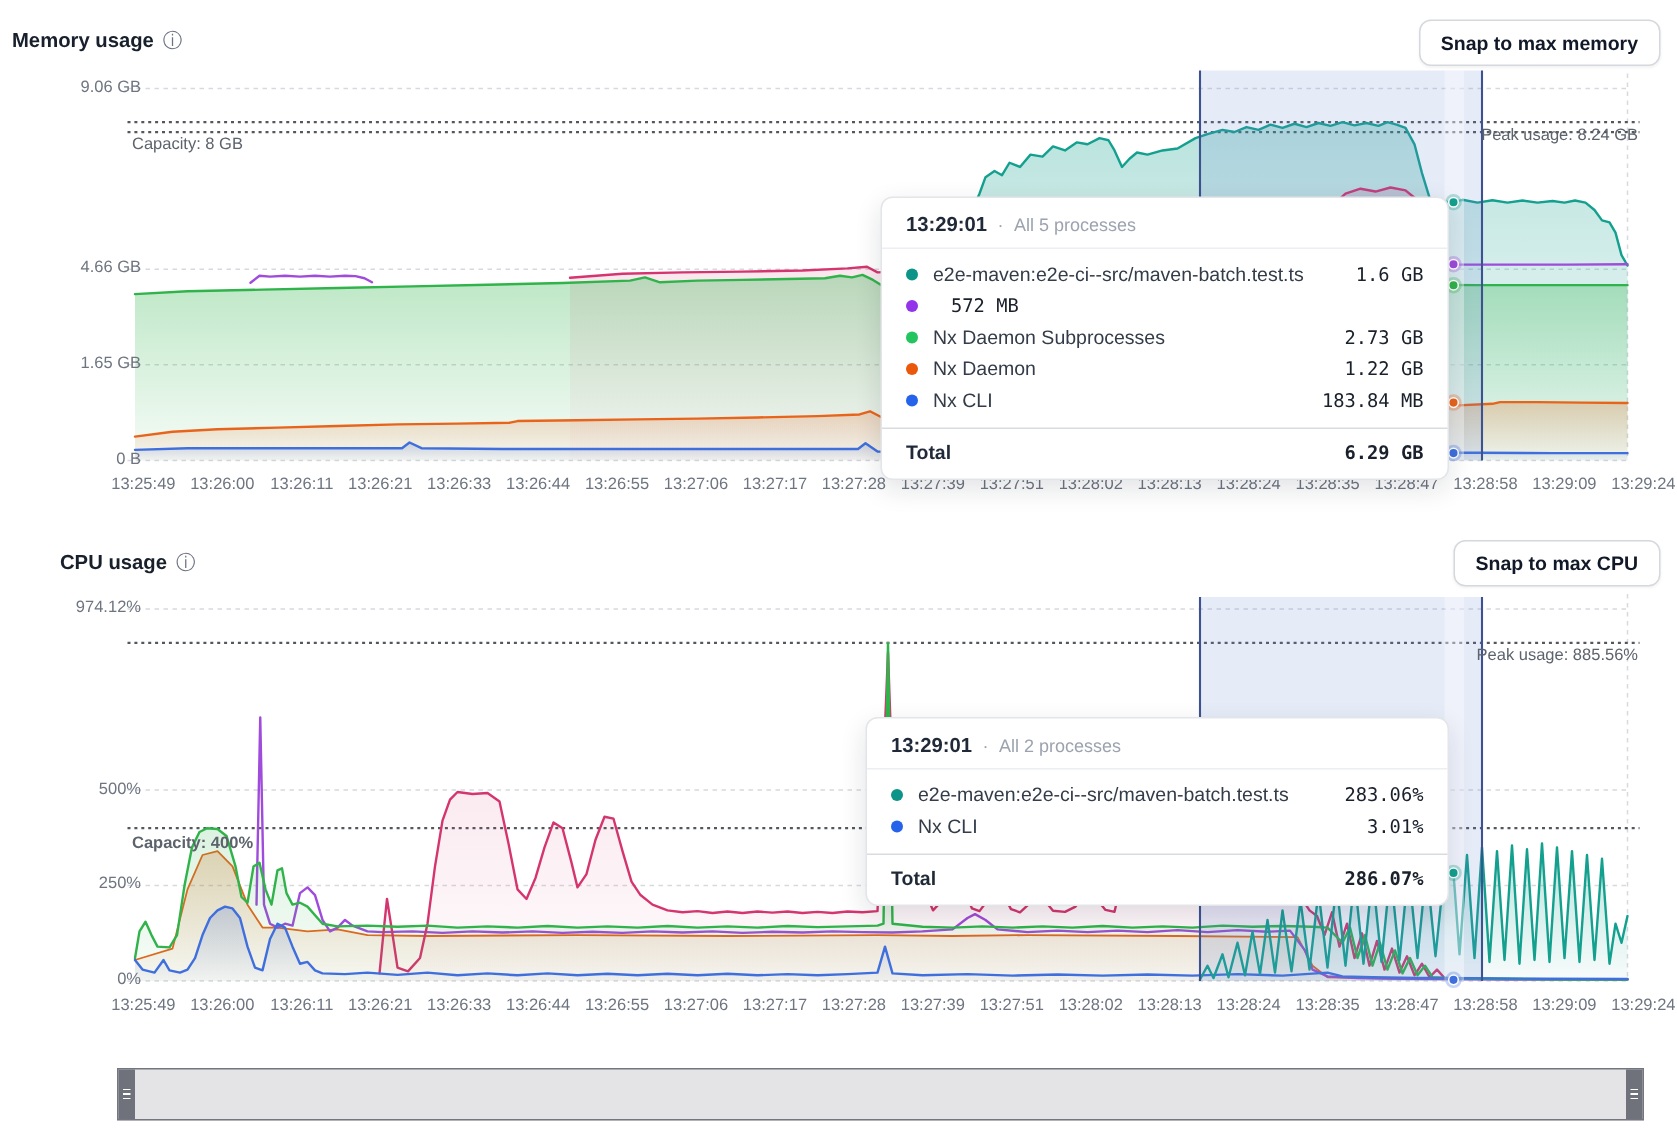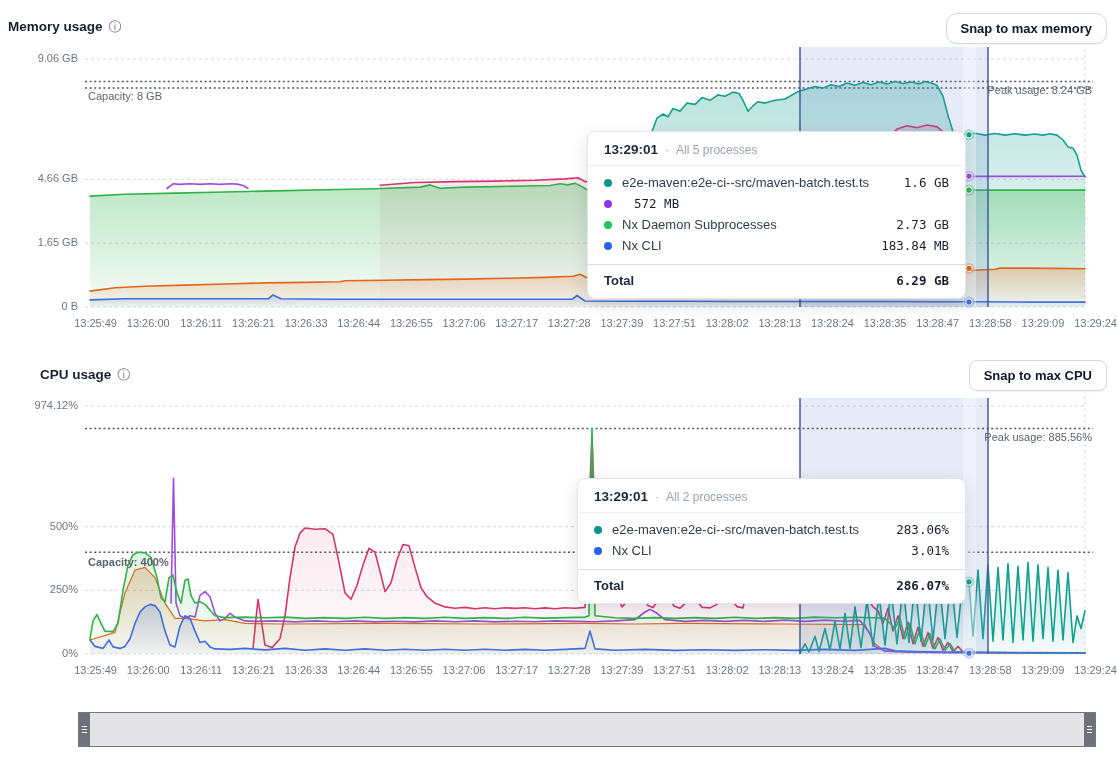--- a/index.html
+++ b/index.html
@@ -10,23 +10,23 @@
   .limit{stroke:#54585e;stroke-dasharray:2 2.6;stroke-width:1.5;fill:none;}
 
   .section-title{position:absolute;left:8px;font-size:13.5px;font-weight:700;z-index:3;
                  display:flex;align-items:center;gap:6px;color:#18202c;}
   .title-memory{top:19px;} .title-cpu{top:367px;margin-left:32px;}
   .info{font-size:13px;color:#6b7280;font-weight:400;line-height:1;}
 
   .snap-btn{position:absolute;right:11px;z-index:3;background:#fff;border:1px solid #d5d8dd;
             border-radius:8px;padding:7px 14px;font-size:13px;font-weight:600;color:#111827;
             font-family:"Liberation Sans",sans-serif;box-shadow:0 1px 2px rgba(0,0,0,0.05);cursor:pointer;}
-  .btn-memory{top:13px;border-radius:11px;} .btn-cpu{top:360px;}
-
-  .ytick-layer{position:absolute;left:0;top:0;width:78px;height:100%;z-index:2;}
+  .btn-memory{top:13px;} .btn-cpu{top:360px;}
+
+  .ytick-layer{position:absolute;left:16px;top:0;width:78px;height:100%;z-index:2;}
   .ytick-layer span{position:absolute;left:0;width:78px;text-align:right;font-size:11px;color:#6e7581;}
   .xtick-layer{position:absolute;left:0;right:0;height:14px;z-index:2;}
   .xticks-memory{top:317px;} .xticks-cpu{top:664px;}
   .xtick-layer span{position:absolute;top:0;width:64px;text-align:right;font-size:11px;color:#6e7581;}
 
   .limit-label{position:absolute;font-size:11px;color:#5d636c;z-index:2;}
   .cap-mem{left:88px;top:90px;} .peak-mem{right:26px;top:84px;}
   .cap-cpu{left:88px;top:556px;font-weight:bold;} .peak-cpu{right:26px;top:431px;}
 
   .tooltip{position:absolute;z-index:5;background:#fff;border:1px solid #e3e5e8;border-radius:8px;
@@ -237,20 +237,25 @@
         <span class="tt-dot" style="background: rgb(147, 51, 234);"></span>
         <span class="tt-val">572 MB</span>
       </div>
 
       <div class="tt-row">
         <span class="tt-dot" style="background: rgb(34, 197, 94);"></span>
         <span class="tt-name">Nx Daemon Subprocesses</span>
         <span class="tt-val">2.73 GB</span>
       </div>
 
+      <div class="tt-row">
+        <span class="tt-dot" style="background: rgb(234, 88, 12);"></span>
+        <span class="tt-name">Nx Daemon</span>
+        <span class="tt-val">1.22 GB</span>
+      </div>
 
       <div class="tt-row">
         <span class="tt-dot" style="background: rgb(37, 99, 235);"></span>
         <span class="tt-name">Nx CLI</span>
         <span class="tt-val">183.84 MB</span>
       </div>
     </div>
   <div class="tt-total">
     <span class="tt-total-label">Total</span>
     <span class="tt-total-val">6.29 GB</span>

